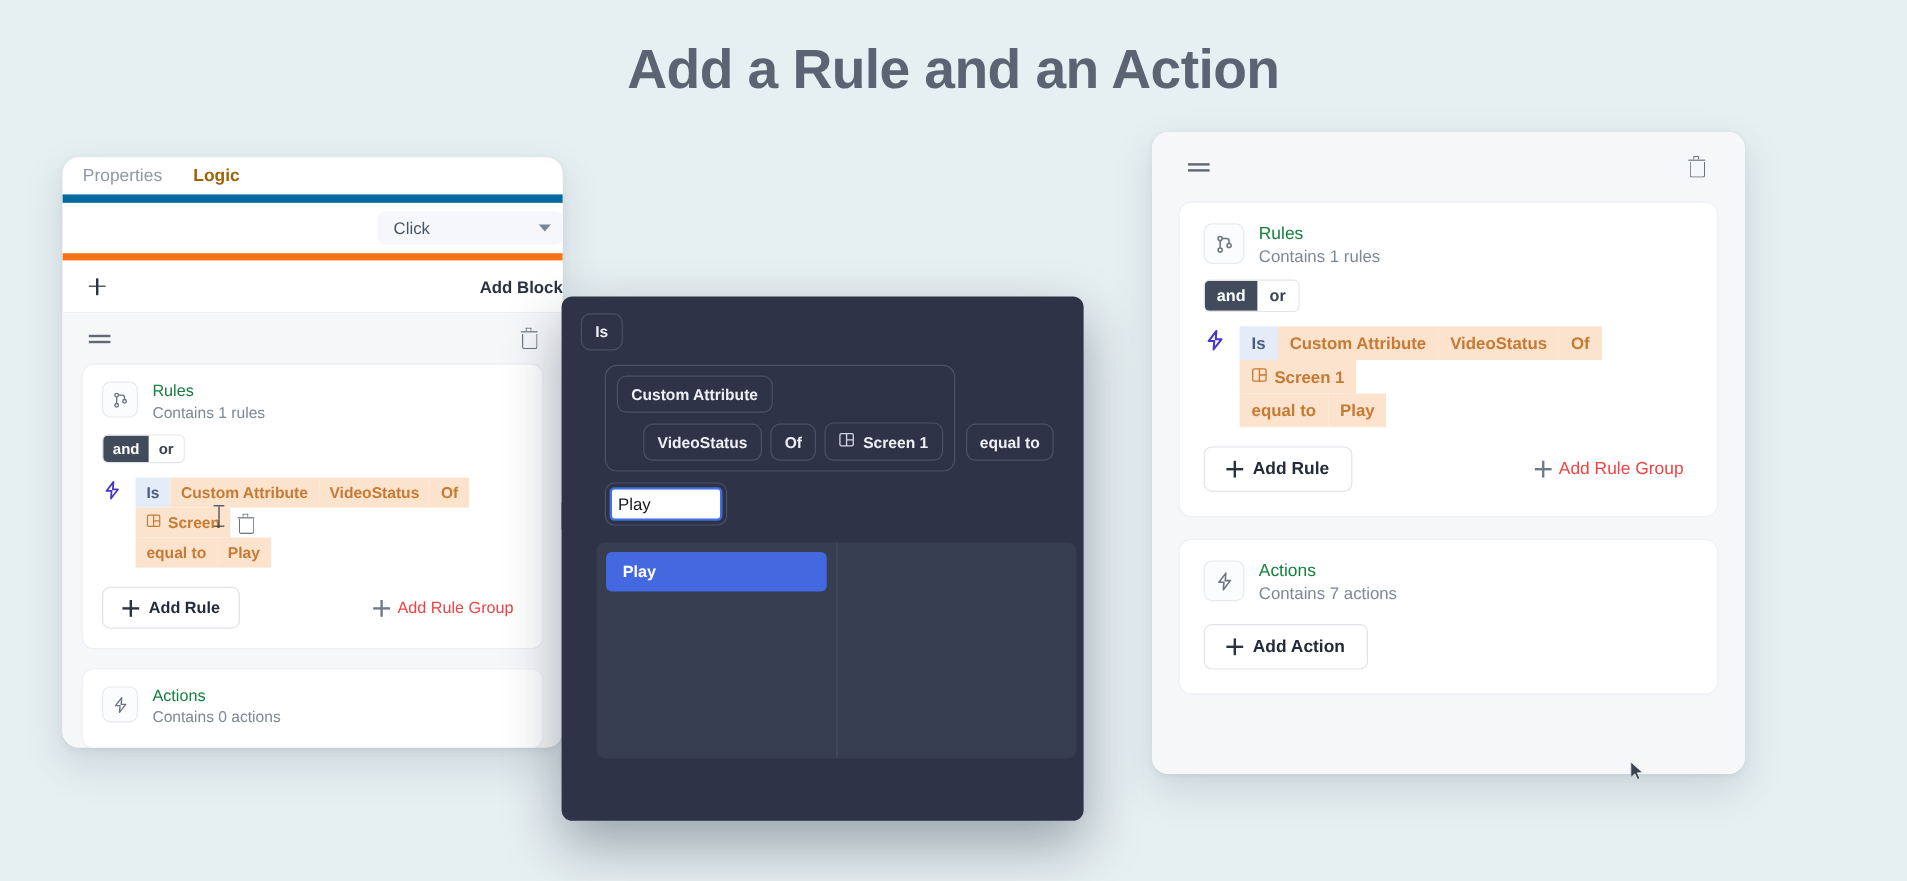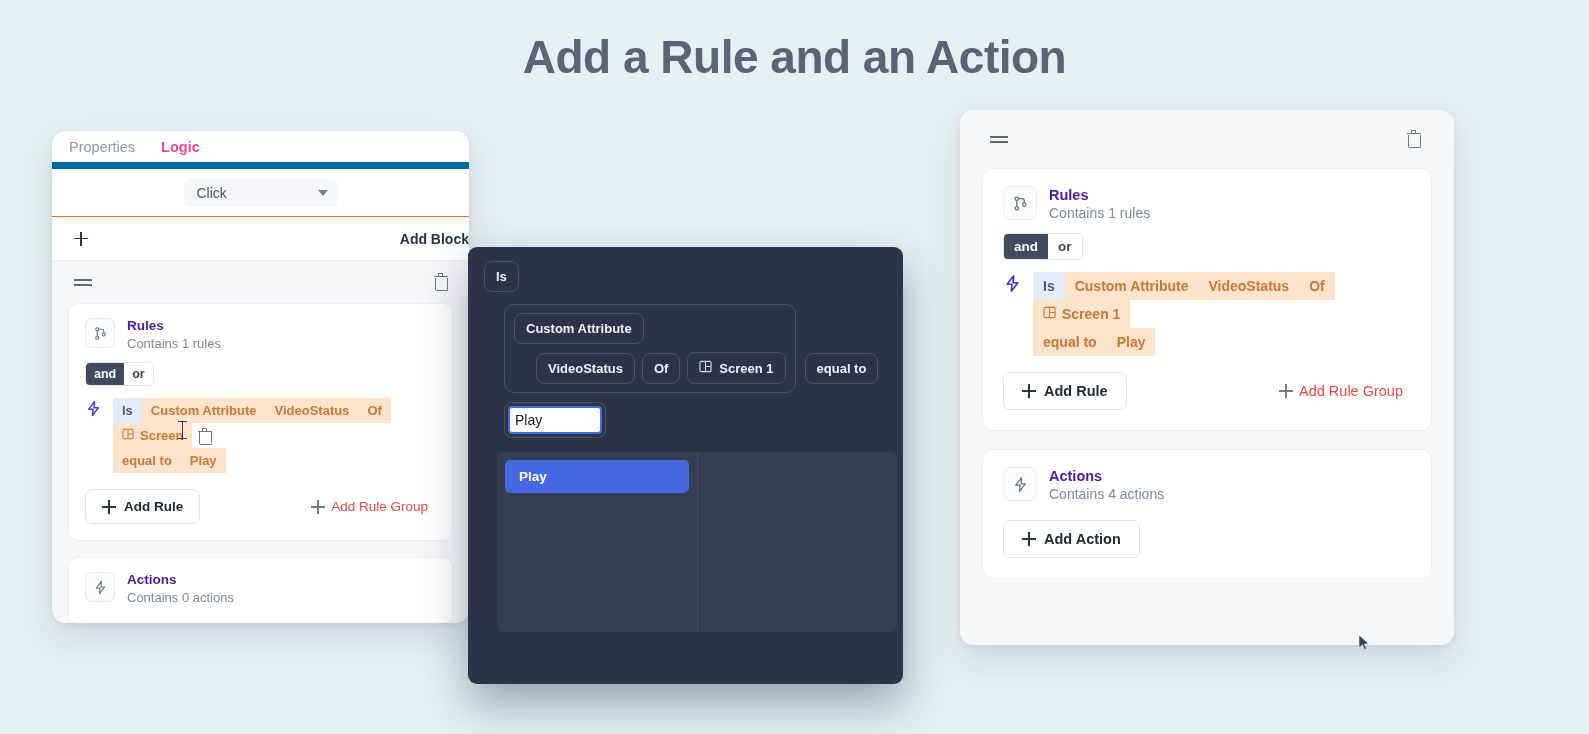--- a/index.html
+++ b/index.html
@@ -31,25 +31,25 @@
 
   
   #left-panel {
     left: 52px; top: 131px; width: 417px; height: 492px;
   }
   .lp-tabs {
     height: 38px; display: flex; align-items: center; gap: 26px;
     padding: 0 17px; border-bottom: 7px solid #0369a1;
   }
   .lp-tab { font-size: 14.5px; color: #8f98a4; }
-  .lp-tab.active { color: #ec4899; font-weight: bold; }
+  .lp-tab.active { color: #a16207; font-weight: bold; }
 
   .lp-trigger-row {
-    height: 48px; display: flex; align-items: center; justify-content: center;
-    border-bottom: 1px solid #f97316;
+    height: 48px; display: flex; align-items: center; justify-content: flex-end;
+    border-bottom: 6px solid #f97316;
   }
   .select-box {
     width: 154px; height: 28px; border-radius: 6px;
     background: #f5f7fa;
     display: flex; align-items: center; justify-content: space-between;
     padding: 0 10px 0 13px;
     font-size: 14px; color: #4a5563;
   }
   .caret { width: 0; height: 0; border-left: 5px solid transparent;
            border-right: 5px solid transparent; border-top: 6px solid #7b8694; }
@@ -96,21 +96,21 @@
 
   .inner-card {
     margin: 0 16px; background: #fff; border: 1px solid #eceff3;
     border-radius: 10px; padding: 14px 16px 16px 16px;
   }
   .sect-head { display: flex; align-items: flex-start; gap: 12px; }
   .sect-ico {
     width: 30px; height: 30px; border-radius: 7px; border: 1px solid #e7eaee;
     background: #fbfcfd; display: flex; align-items: center; justify-content: center; flex: none;
   }
-  .sect-title { font-size: 13.5px; font-weight: bold; color: #4c1d95; line-height: 1.25; }
+  .sect-title { font-size: 13.5px; font-weight: normal; color: #15803d; line-height: 1.25; }
   .sect-sub { font-size: 13px; color: #7e8794; line-height: 1.35; }
 
   .andor {
     display: inline-flex; margin-top: 10px; border-radius: 5px; overflow: hidden;
     border: 1px solid #e2e6eb; font-size: 12.5px; font-weight: bold;
   }
   .andor .on { background: #424b5c; color: #fff; padding: 4px 8px; }
   .andor .off { background: #fff; color: #3a4252; padding: 4px 8px; }
 
   .rule-row { display: flex; align-items: flex-start; gap: 11px; margin-top: 12px; }
@@ -414,21 +414,21 @@
 
       <div class="rp-card">
         <div class="sect-head">
           <span class="sect-ico" style="width:34px;height:34px">
             <svg width="17" height="17" viewBox="0 0 16 16" fill="none" stroke="#6b7381" stroke-width="1.2" stroke-linejoin="round">
               <path d="M9 1.5 3.5 8.6h4L7 14.5l5.5-7.1h-4z"></path>
             </svg>
           </span>
           <div>
             <div class="sect-title">Actions</div>
-            <div class="sect-sub">Contains 4 actions</div>
+            <div class="sect-sub">Contains 7 actions</div>
           </div>
         </div>
 
 
         <div class="btn-row">
           <span class="btn-outline">
             <span class="plus"></span>
             <span>Add Action</span>
           </span>
         </div>

